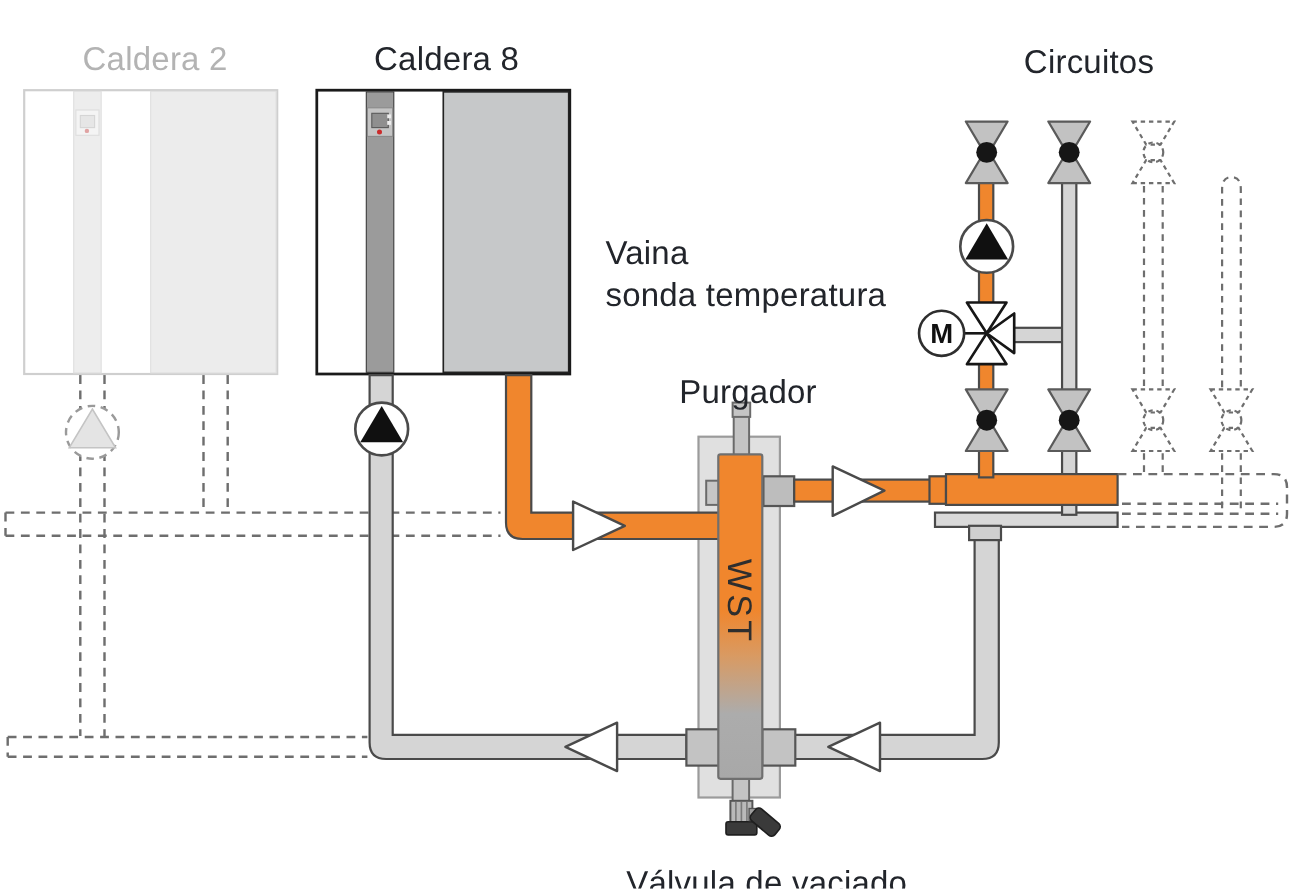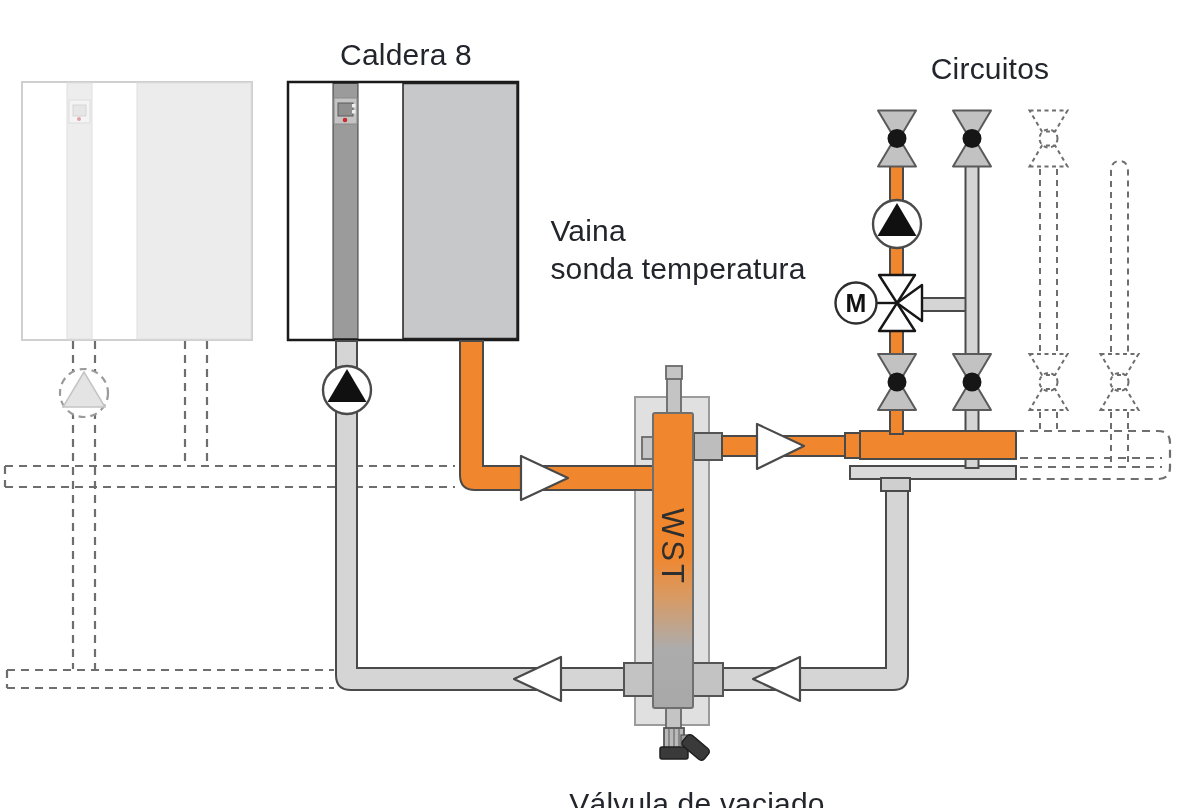--- a/index.html
+++ b/index.html
@@ -197,21 +197,23 @@
       <line x1="1128" y1="412" x2="1128" y2="466"></line>
     </g>
   </g>
   <g stroke="#6E6E6E" stroke-width="2.2" stroke-dasharray="8 6" fill="none">
     <path d="M1016,431 H1158 Q1170,431 1170,443 V467 Q1170,479 1158,479 H1020"></path>
     <line x1="1020" y1="458" x2="1162" y2="458"></line>
     <line x1="1020" y1="467" x2="1162" y2="467"></line>
   </g>
 </svg>
 
+<div class="lbl faded" style="left:141px;top:38px;">Caldera 2</div>
 <div class="lbl" style="left:406px;top:38px;">Caldera 8</div>
-<div class="lbl" style="left:990px;top:40px;margin-top:12px;">Circuitos</div>
+<div class="lbl" style="left:990px;top:40px;">Circuitos</div>
 <div class="lbl center2" style="left:678px;top:212px;">
   <div>Vaina</div>
   <div>sonda temperatura</div>
 </div>
+<div class="lbl" style="left:680px;top:340px;">Purgador</div>
 <div class="lbl" style="left:678px;top:787px;margin-left:19px;">Válvula de vaciado</div>
 
 </div>
 
 </body></html>

